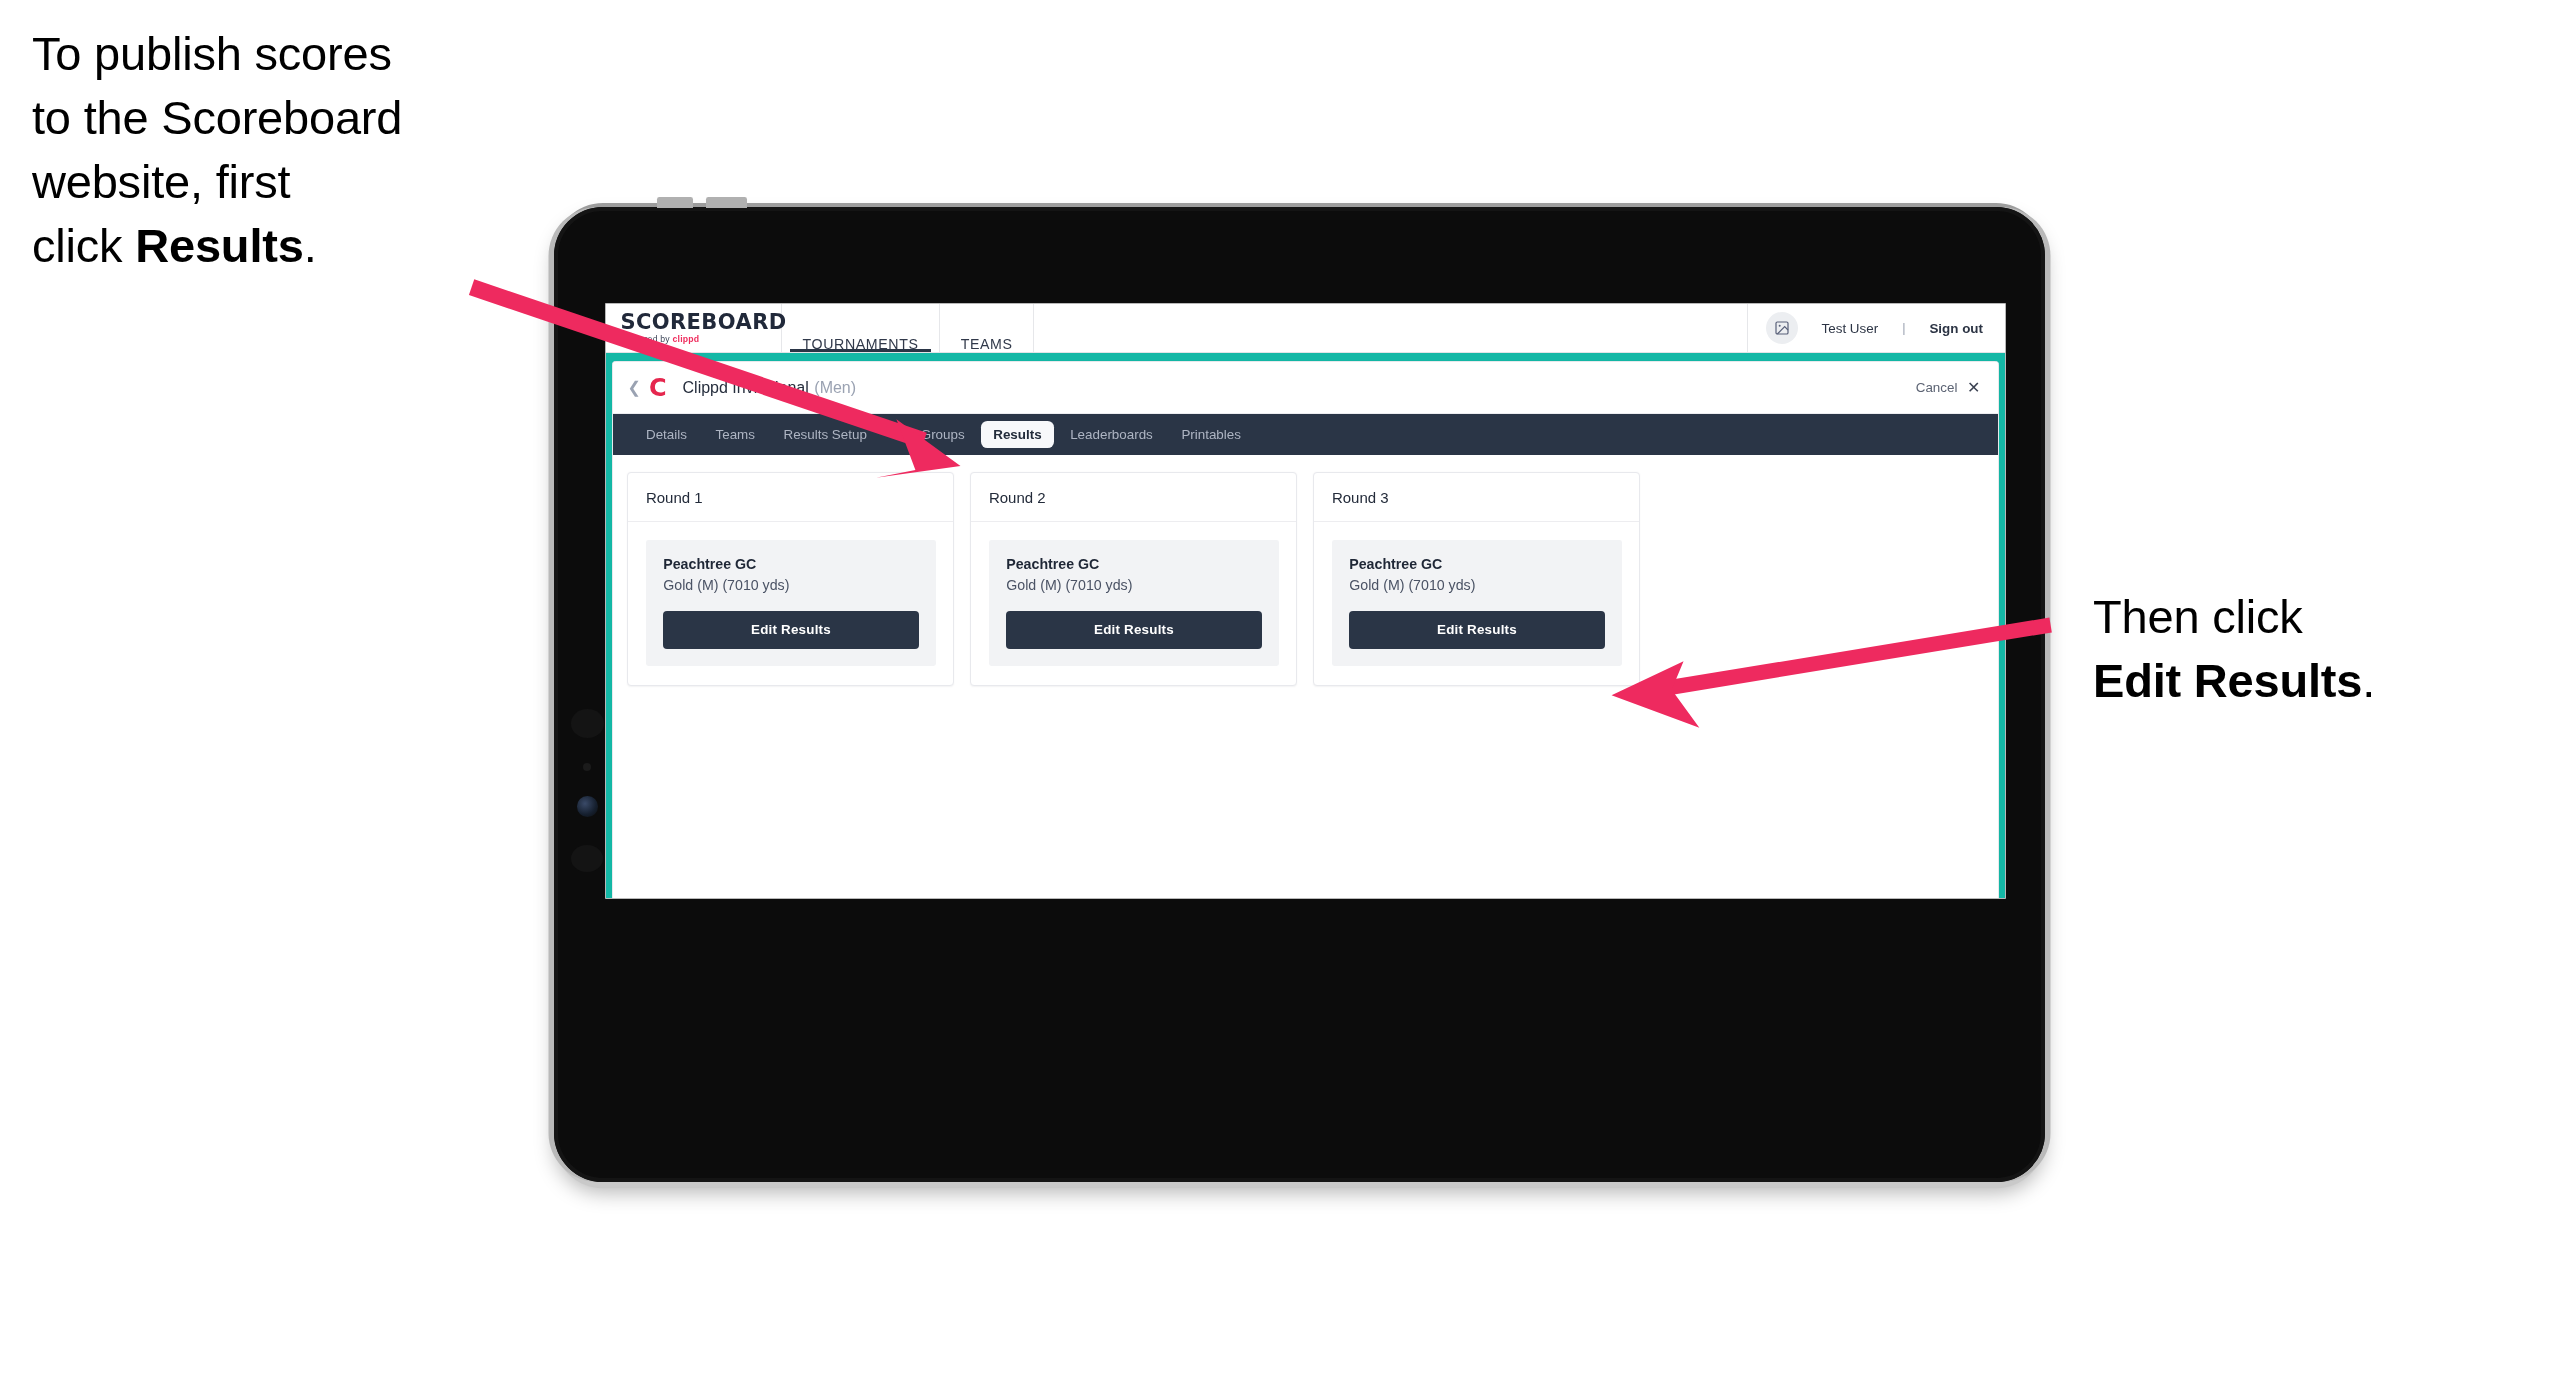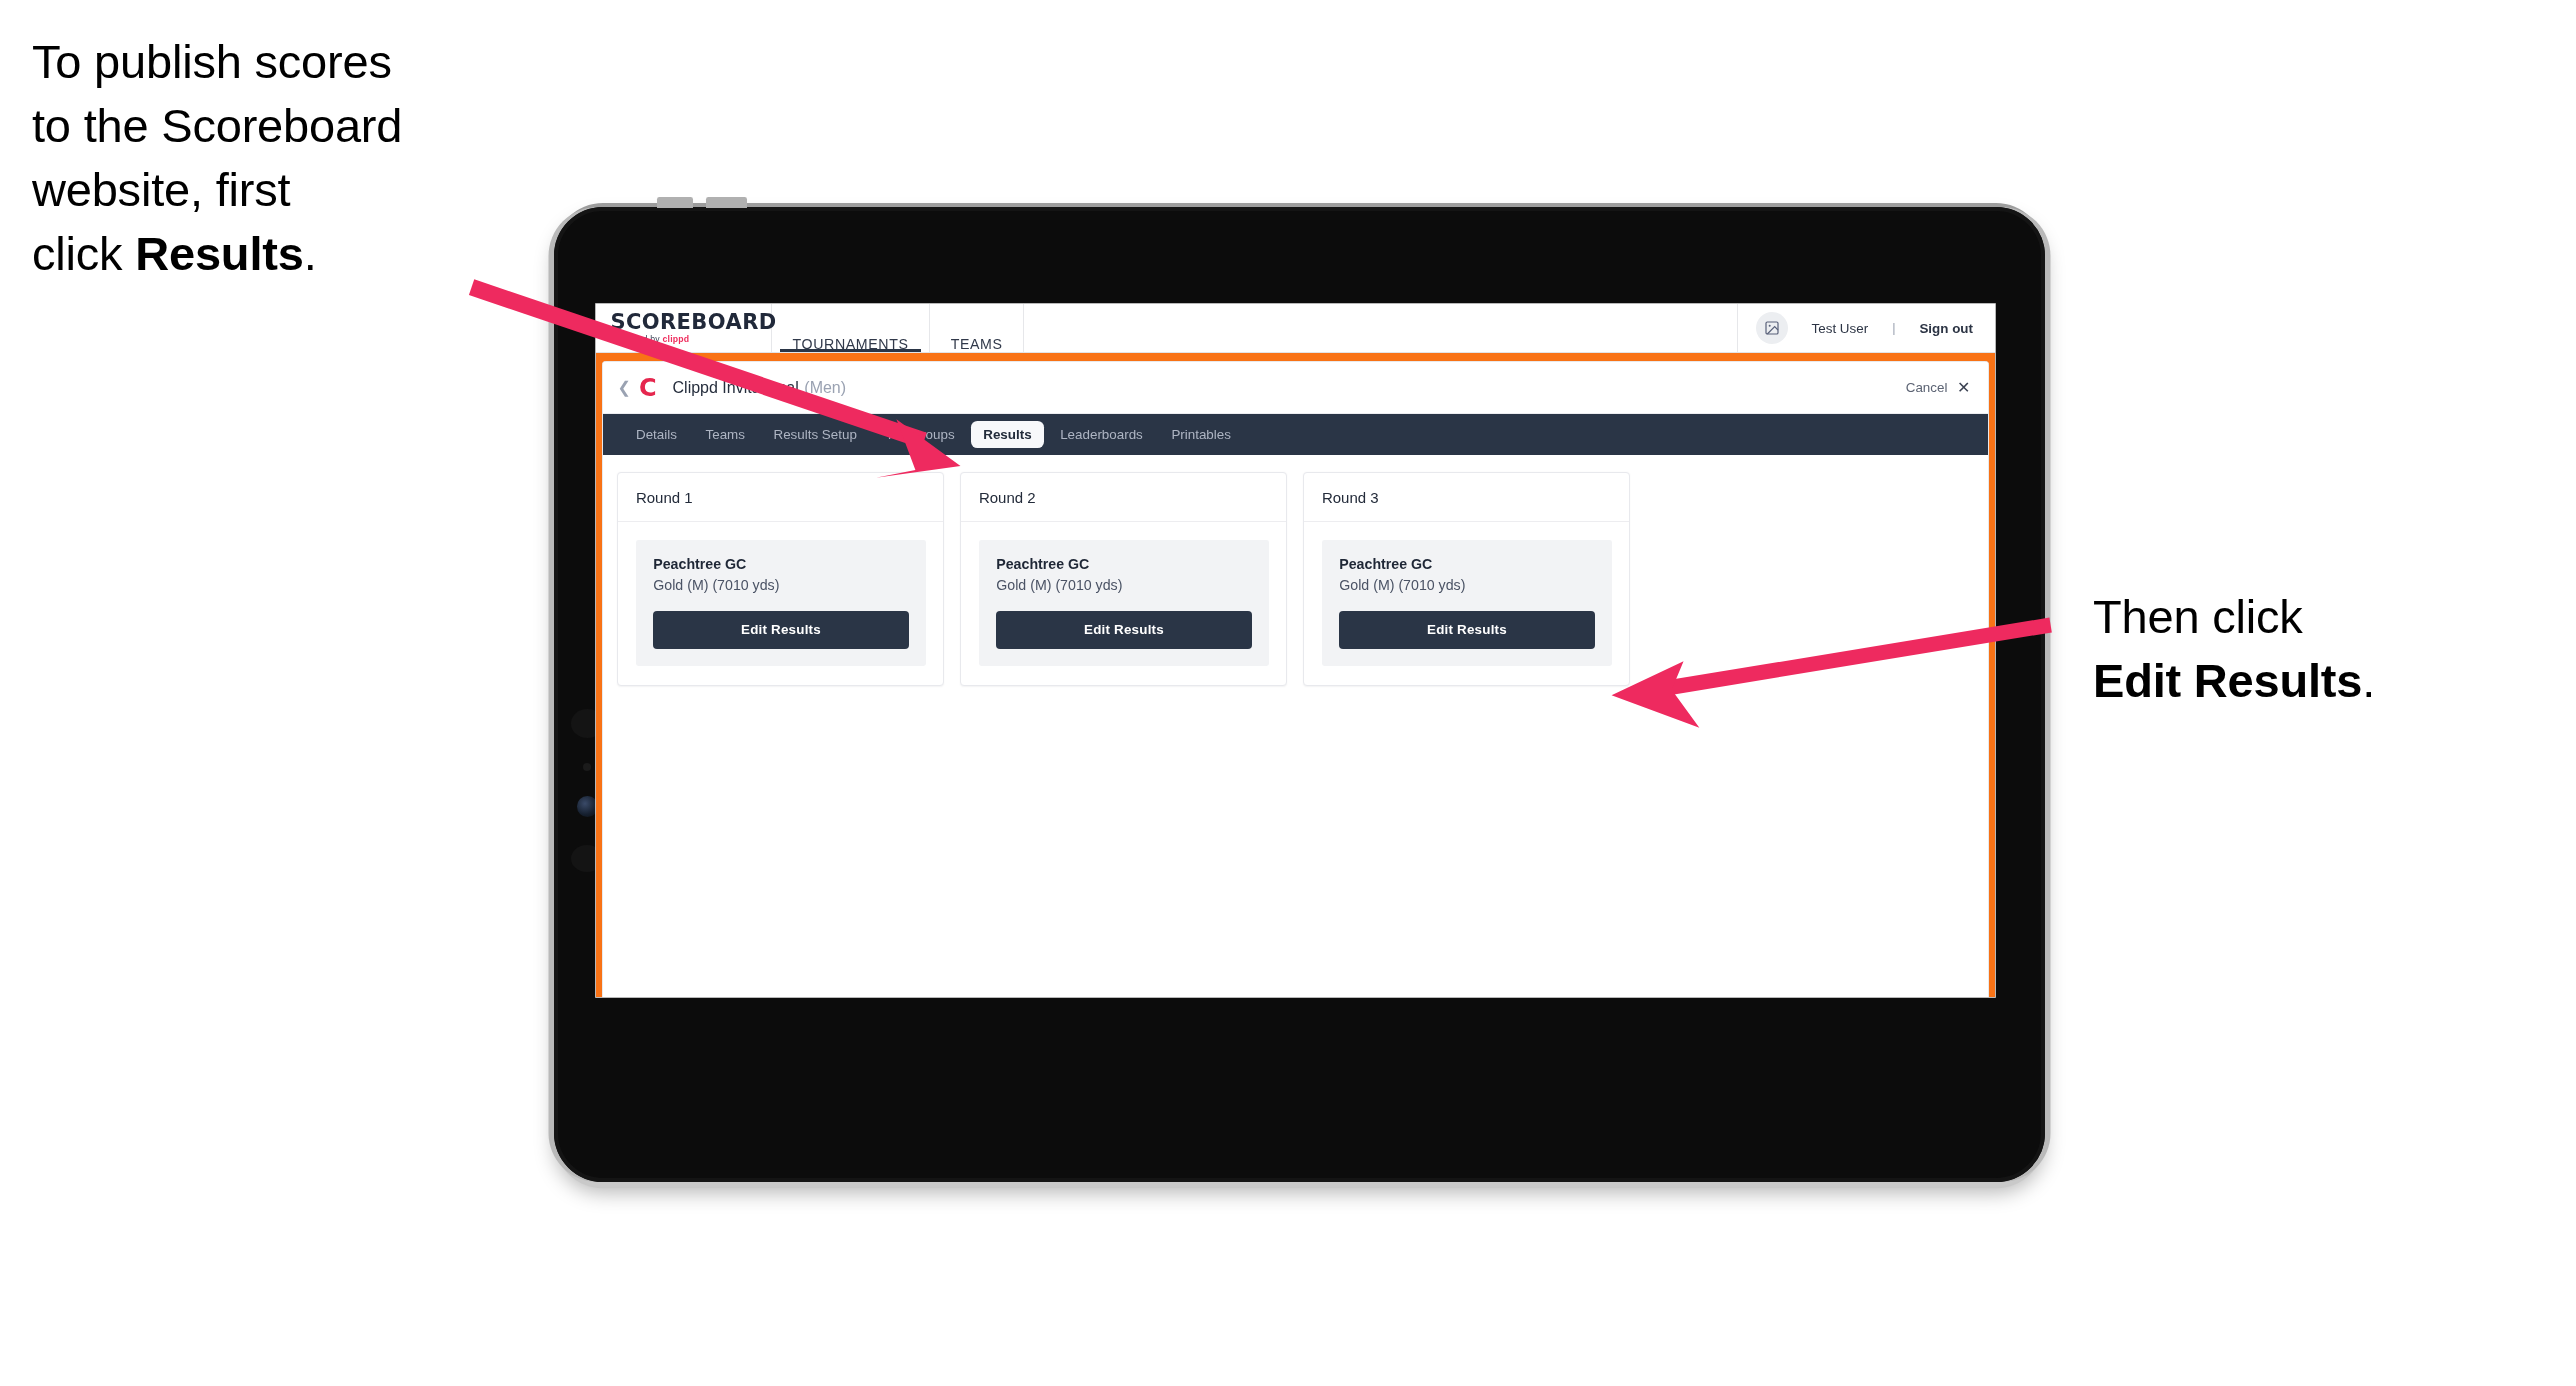--- a/index.html
+++ b/index.html
@@ -18,21 +18,21 @@
   .annot {
     position: absolute;
     color: #000;
     font-size: 47px;
     line-height: 1.36;
     font-weight: 400;
     letter-spacing: -0.2px;
   }
   .annot b { font-weight: 700; }
 
-  #annot-left  { left: 32px;  top: 30px;  width: 538px; }
+  #annot-left  { left: 32px;  top: 22px;  width: 538px; }
   #annot-right { left: 2093px; top: 585px; width: 443px; }
 
   
   #tablet {
     position: absolute;
     left: 554px;
     top: 207px;
     width: 1491px;
     height: 975px;
     background: #0d0d0d;
@@ -68,25 +68,25 @@
   }
   #cam-dot    { top: 502px; width: 33px; height: 28.5px; background:#141414; }
   #sensor-dot { top: 556px; width: 8px;  height: 8px; left: 29px; background:#1b1b1b; }
   #lens-dot   { top: 589px; width: 20.6px;  height: 20.6px; left: 23px;
                 background: radial-gradient(circle at 38% 36%, #3a4a68 0%, #16202f 58%, #0b0b0b 100%); }
   #speaker-dot{ top: 638px; width: 32px;  height: 27px; background:#141414; }
 
   
   #screen {
     position: absolute;
-    left: 42px;
+    left: 52px;
     top: 97px;
     width: 1399px;
-    height: 693px;
-    background: #f97316;
+    height: 594px;
+    background: #14b8a6;
     overflow: hidden;
     box-shadow: 0 0 0 0.8px #e3e3e3;
   }
 
   
   #appbar {
     position: relative;
     height: 49px;
     background: #ffffff;
     border-bottom: 0.8px solid #e2e4e7;

